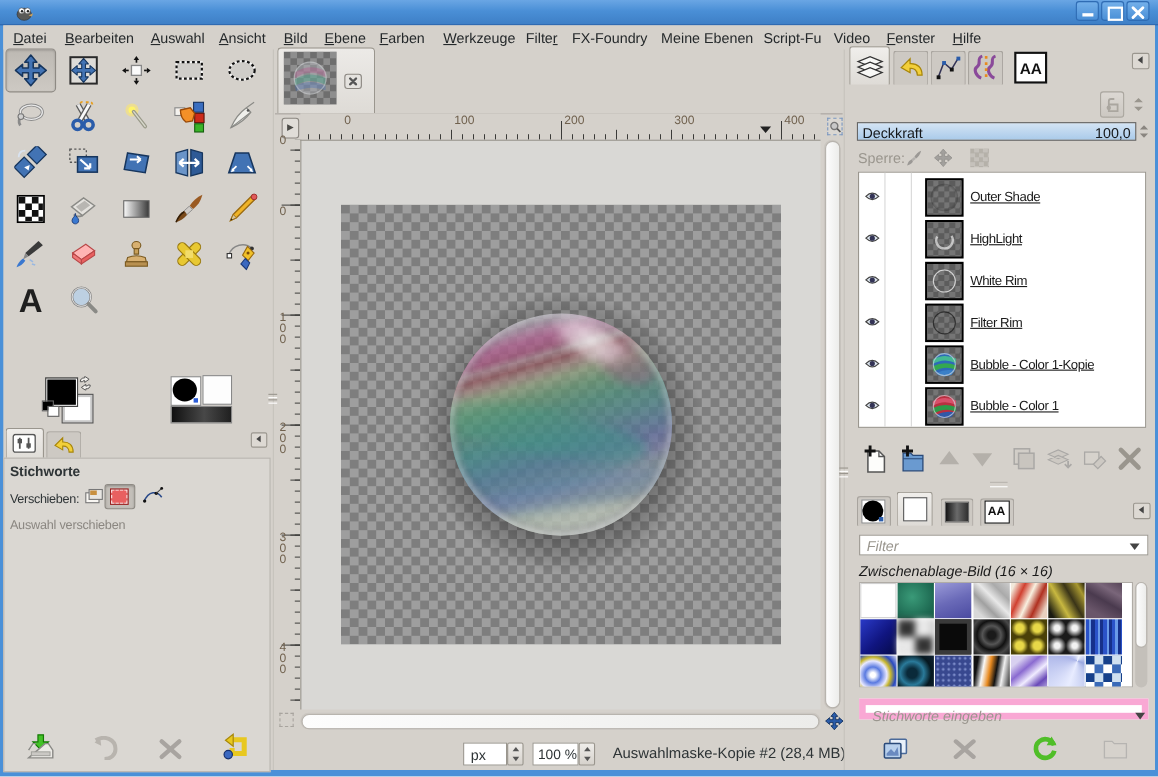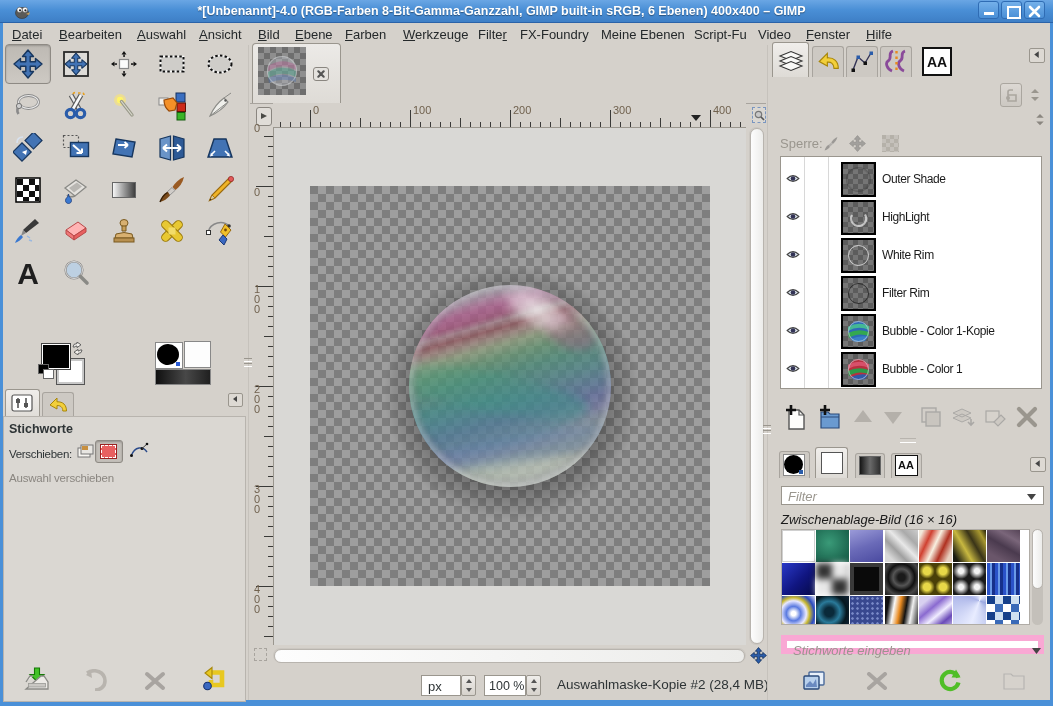--- a/index.html
+++ b/index.html
@@ -13,21 +13,21 @@
 .mi{position:absolute;top:4px;font-size:13px;color:#25292b;}
 .mi u{text-decoration:underline;text-decoration-thickness:1px;text-underline-offset:1px;}
 
 .toolbtn{position:absolute;width:46px;height:40px;}
 .toolsel{background:linear-gradient(#bdb9b3,#cdc9c3);border:1px solid #8e8a84;border-radius:4px;box-sizing:border-box;box-shadow:inset 0 1px 2px rgba(0,0,0,.2);}
 
 .txt{position:absolute;font-size:13px;color:#2e3436;white-space:nowrap;}
 .gtxt{position:absolute;font-size:13px;color:#949088;white-space:nowrap;}
 
 .vline{position:absolute;width:1px;background:#d8d8d8;}
-.layname{position:absolute;font-size:12px;color:#1a1a1a;white-space:nowrap;letter-spacing:-0.4px;}
+.layname{position:absolute;font-size:12px;color:#1a1a1a;white-space:nowrap;letter-spacing:-0.4px;text-decoration:underline;}
 .thumb{position:absolute;width:31px;height:31px;border:2px solid #000;
  background:conic-gradient(#757575 90deg,#5c5c5c 90deg 180deg,#757575 180deg 270deg,#5c5c5c 270deg);background-size:10px 10px;}
 .spin{position:absolute;width:15px;box-sizing:border-box;border:1px solid #9a968e;border-radius:2px;background:linear-gradient(#efedea,#d6d2cc);}
 .spin:before{content:"";position:absolute;left:3.5px;top:3px;border:3.5px solid transparent;border-bottom:4px solid #555;border-top:none;}
 .spin:after{content:"";position:absolute;left:3.5px;bottom:3px;border:3.5px solid transparent;border-top:4px solid #555;border-bottom:none;}
 
 .sbv{position:absolute;background:#cbc7c1;border-radius:8px;}
 .sbthumb{position:absolute;background:linear-gradient(90deg,#fdfdfd,#ececea);border:1px solid #b8b4ae;border-radius:7px;box-sizing:border-box;}
 .tab{position:absolute;box-sizing:border-box;border:1px solid #9a968e;border-bottom:none;border-radius:3px 3px 0 0;}
 </style></head><body>
@@ -36,21 +36,20 @@
 
  <div id="titlebar">
   <svg class="abs" style="left:14px;top:3px" width="17" height="17" viewBox="0 0 17 17">
     <ellipse cx="8" cy="10" rx="6.5" ry="5.5" fill="#5a5a58" stroke="#333" stroke-width=".6"></ellipse>
     <circle cx="5.6" cy="6.8" r="2.6" fill="#fff" stroke="#444" stroke-width=".5"></circle>
     <circle cx="11" cy="6.8" r="2.6" fill="#fff" stroke="#444" stroke-width=".5"></circle>
     <circle cx="6" cy="7.3" r="1.1" fill="#222"></circle>
         <circle cx="11.4" cy="7.3" r="1.1" fill="#222"></circle>
     <path d="M12 11 L16 9 L15 12 Z" fill="#caa05a"></path>
   </svg>
-  <div id="title">*[Unbenannt]-4.0 (RGB-Farben 8-Bit-Gamma-Ganzzahl, GIMP built-in sRGB, 6 Ebenen) 400x400 – GIMP</div>
   <div class="winbtn" style="left:978px">
         <div class="abs" style="left:5px;top:10px;width:10px;height:3px;background:#fff"></div>
       </div>
   <div class="winbtn" style="left:1001px">
         <div class="abs" style="left:4.5px;top:4px;width:10px;height:9px;border:2px solid #fff"></div>
       </div>
   <div class="winbtn" style="left:1024px">
    <svg class="abs" style="left:3px;top:2.5px" width="13" height="13" viewBox="0 0 13 13">
           <path d="M2 2 L11 11 M11 2 L2 11" stroke="#fff" stroke-width="2.6" stroke-linecap="round"></path>
         </svg>
@@ -498,20 +497,24 @@
           <path d="M4 7 H12 V13 H4 Z M4 7 V4 Q4 2 6 2 H9" fill="none" stroke="#aaa69f" stroke-width="1.6"></path>
           <circle cx="4" cy="10" r="2" fill="#aaa69f"></circle>
         </svg>
   </div>
   <div class="abs" style="left:258px;top:38px;width:15px;height:24px">
     <svg class="abs" style="left:2px;top:5px" width="10" height="15" viewBox="0 0 10 15">
           <path d="M1 5 L5 1 L9 5 Z M1 9 L5 13 L9 9 Z" fill="#9a968e"></path>
         </svg>
   </div>
 
+  <div class="abs" style="left:9px;top:66px;width:254px;height:17px;border:1px solid #666;background:linear-gradient(#d4e4f4,#aacbea);box-sizing:border-box">
+    <span class="abs" style="left:4px;top:1px;font-size:13px;color:#16181a">Deckkraft</span>
+    <span class="abs" style="right:4px;top:1px;font-size:13px;color:#16181a">100,0</span>
+  </div>
   <svg class="abs" style="left:265px;top:68px" width="10" height="14" viewBox="0 0 10 15">
         <path d="M1 5 L5 1 L9 5 Z M1 9 L5 13 L9 9 Z" fill="#8a8680"></path>
       </svg>
 
   <div class="gtxt" style="left:10px;top:91px;color:#9a968e">Sperre:</div>
   <svg class="abs" style="left:52px;top:91px" width="18" height="16" viewBox="0 0 30 30" opacity=".45">
         <path d="M27 2 C22 4 18 8 15.5 12 L18.5 15 C22.5 12 25.5 8 27 2 Z" fill="#555"></path>
         <path d="M15 12.5 L18 15.5 L13 20 L10 17 Z" fill="#888"></path>
         <path d="M11 17 C7 18 5 21 3 27 C7 26 10 24 13 20.5 Z" fill="#555"></path>
       </svg>

